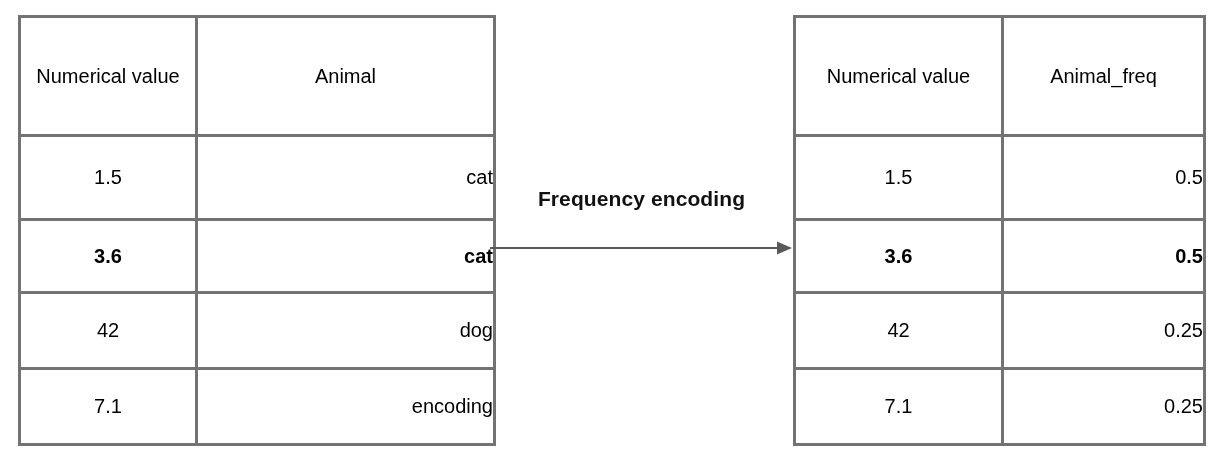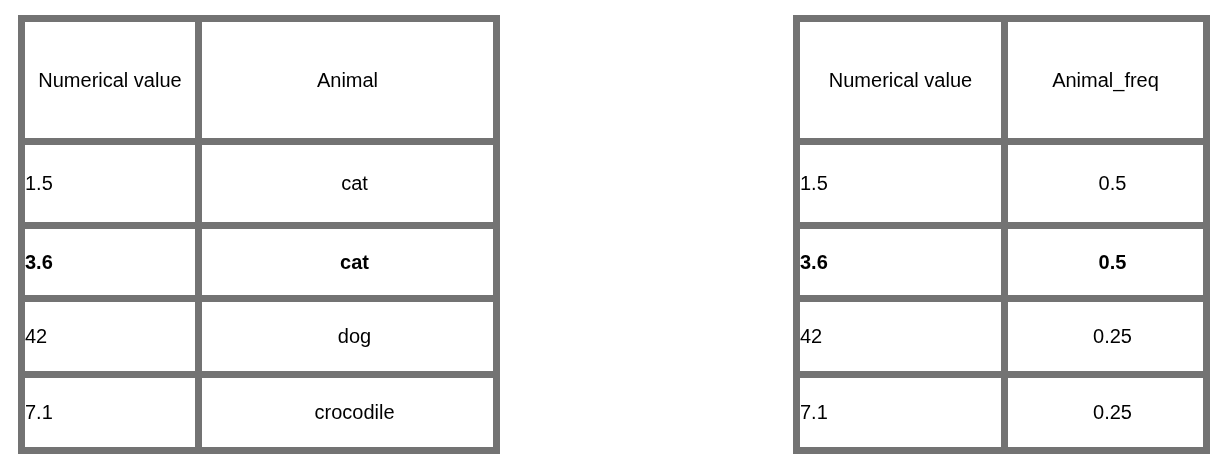--- a/index.html
+++ b/index.html
@@ -21,37 +21,37 @@
   }
 
   
   .tbl {
     position: absolute;
     border-collapse: collapse;
     table-layout: fixed;
     background: #ffffff;
   }
   .tbl td {
-    border: 7px solid #737373;
+    border: 3px solid #737373;
     padding: 0;
     vertical-align: middle;
     font-size: 20px;
     line-height: 25px;
     color: #000000;
     background: #ffffff;
   }
   .tbl td.hdr {
     text-align: center;
     height: 116px;
   }
   .tbl td.num {
-    text-align: left;
+    text-align: center;
   }
   .tbl td.txt {
-    text-align: center;
+    text-align: right;
     padding-left: 14px;
   }
 
   
   #table-source { left: 18px; top: 15px; width: 475px; }
   #table-source col.c1 { width: 177px; }
   #table-source col.c2 { width: 298px; }
 
   
   #table-encoded { left: 793px; top: 15px; width: 410px; }
@@ -115,25 +115,32 @@
       <tr class="r2">
         <td class="num">3.6</td>
         <td class="txt">cat</td>
       </tr>
       <tr class="r3">
         <td class="num">42</td>
         <td class="txt">dog</td>
       </tr>
       <tr class="r4">
         <td class="num">7.1</td>
-        <td class="txt">crocodile</td>
+        <td class="txt">encoding</td>
       </tr>
     </tbody>
   </table>
 
+  <div id="transform-group">
+    <div id="transform-label">Frequency encoding</div>
+    <svg id="transform-arrow" viewBox="0 0 305 20">
+      <line x1="1" y1="10" x2="291" y2="10" stroke="#595959" stroke-width="2.2"></line>
+      <polygon points="288,3.5 303,10 288,16.5" fill="#595959"></polygon>
+    </svg>
+  </div>
 
   <table class="tbl" id="table-encoded">
     <colgroup>
         <col class="c1">
         <col class="c2">
       </colgroup>
     <tbody>
       <tr>
         <td class="hdr">Numerical value</td>
         <td class="hdr">Animal_freq</td>

